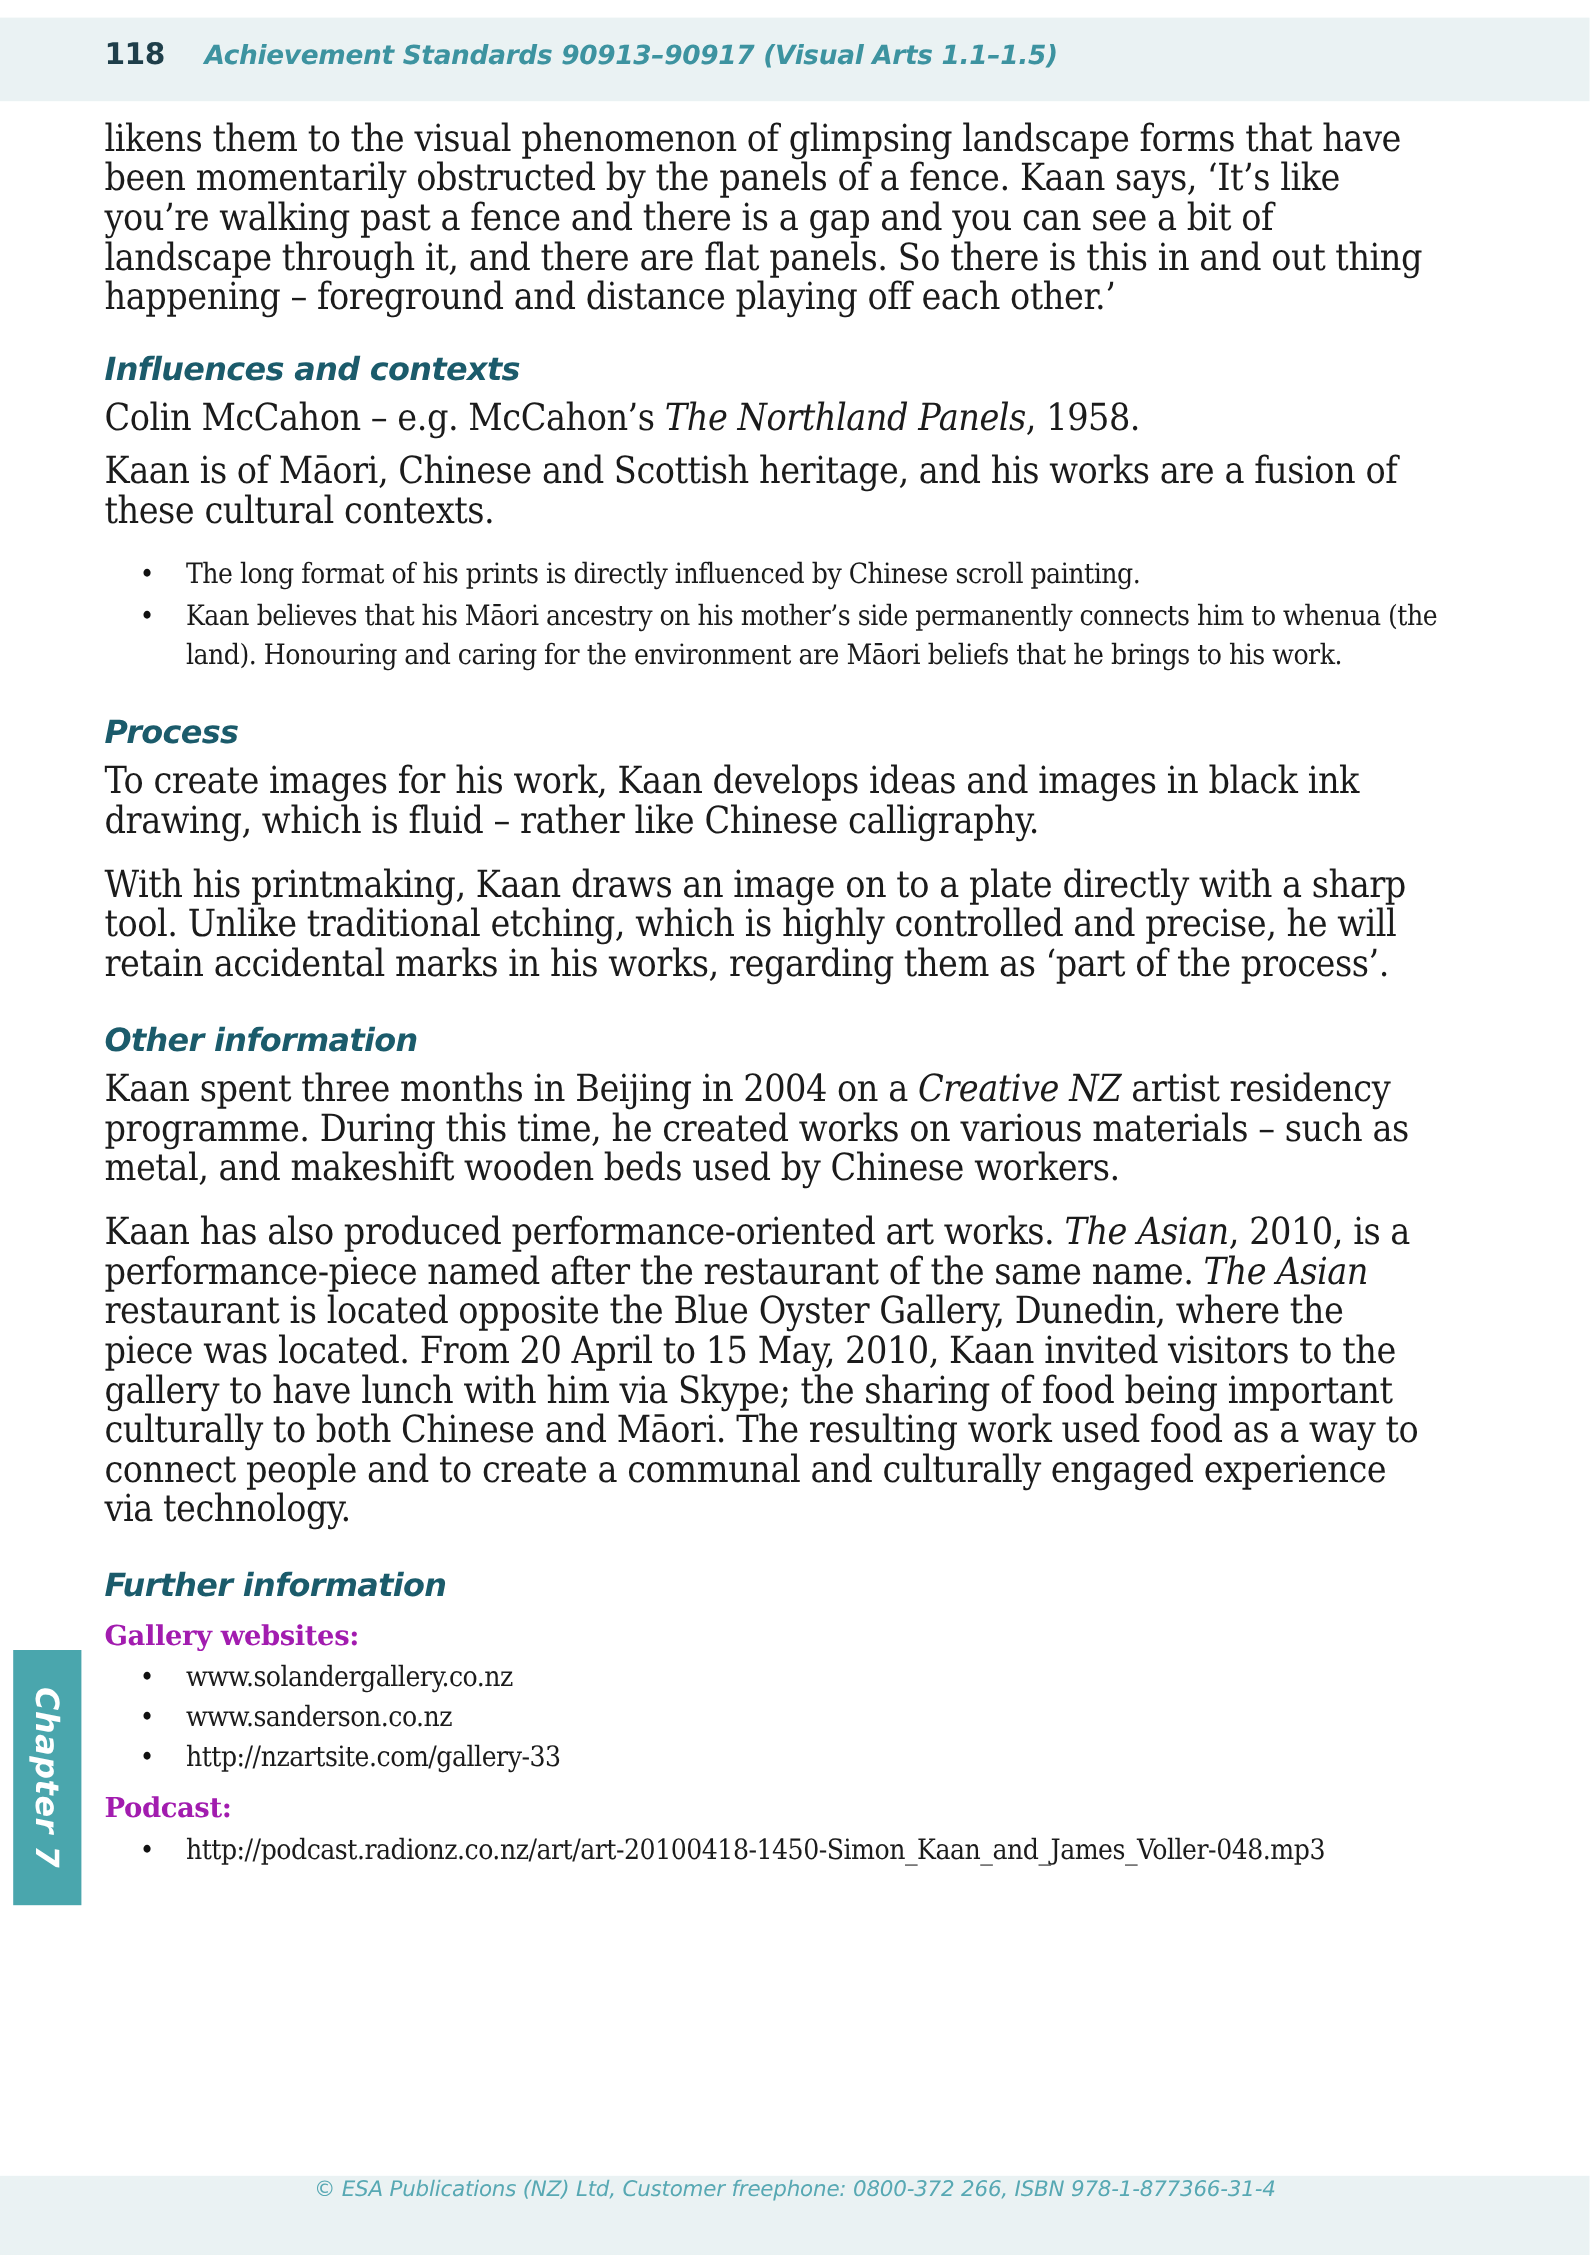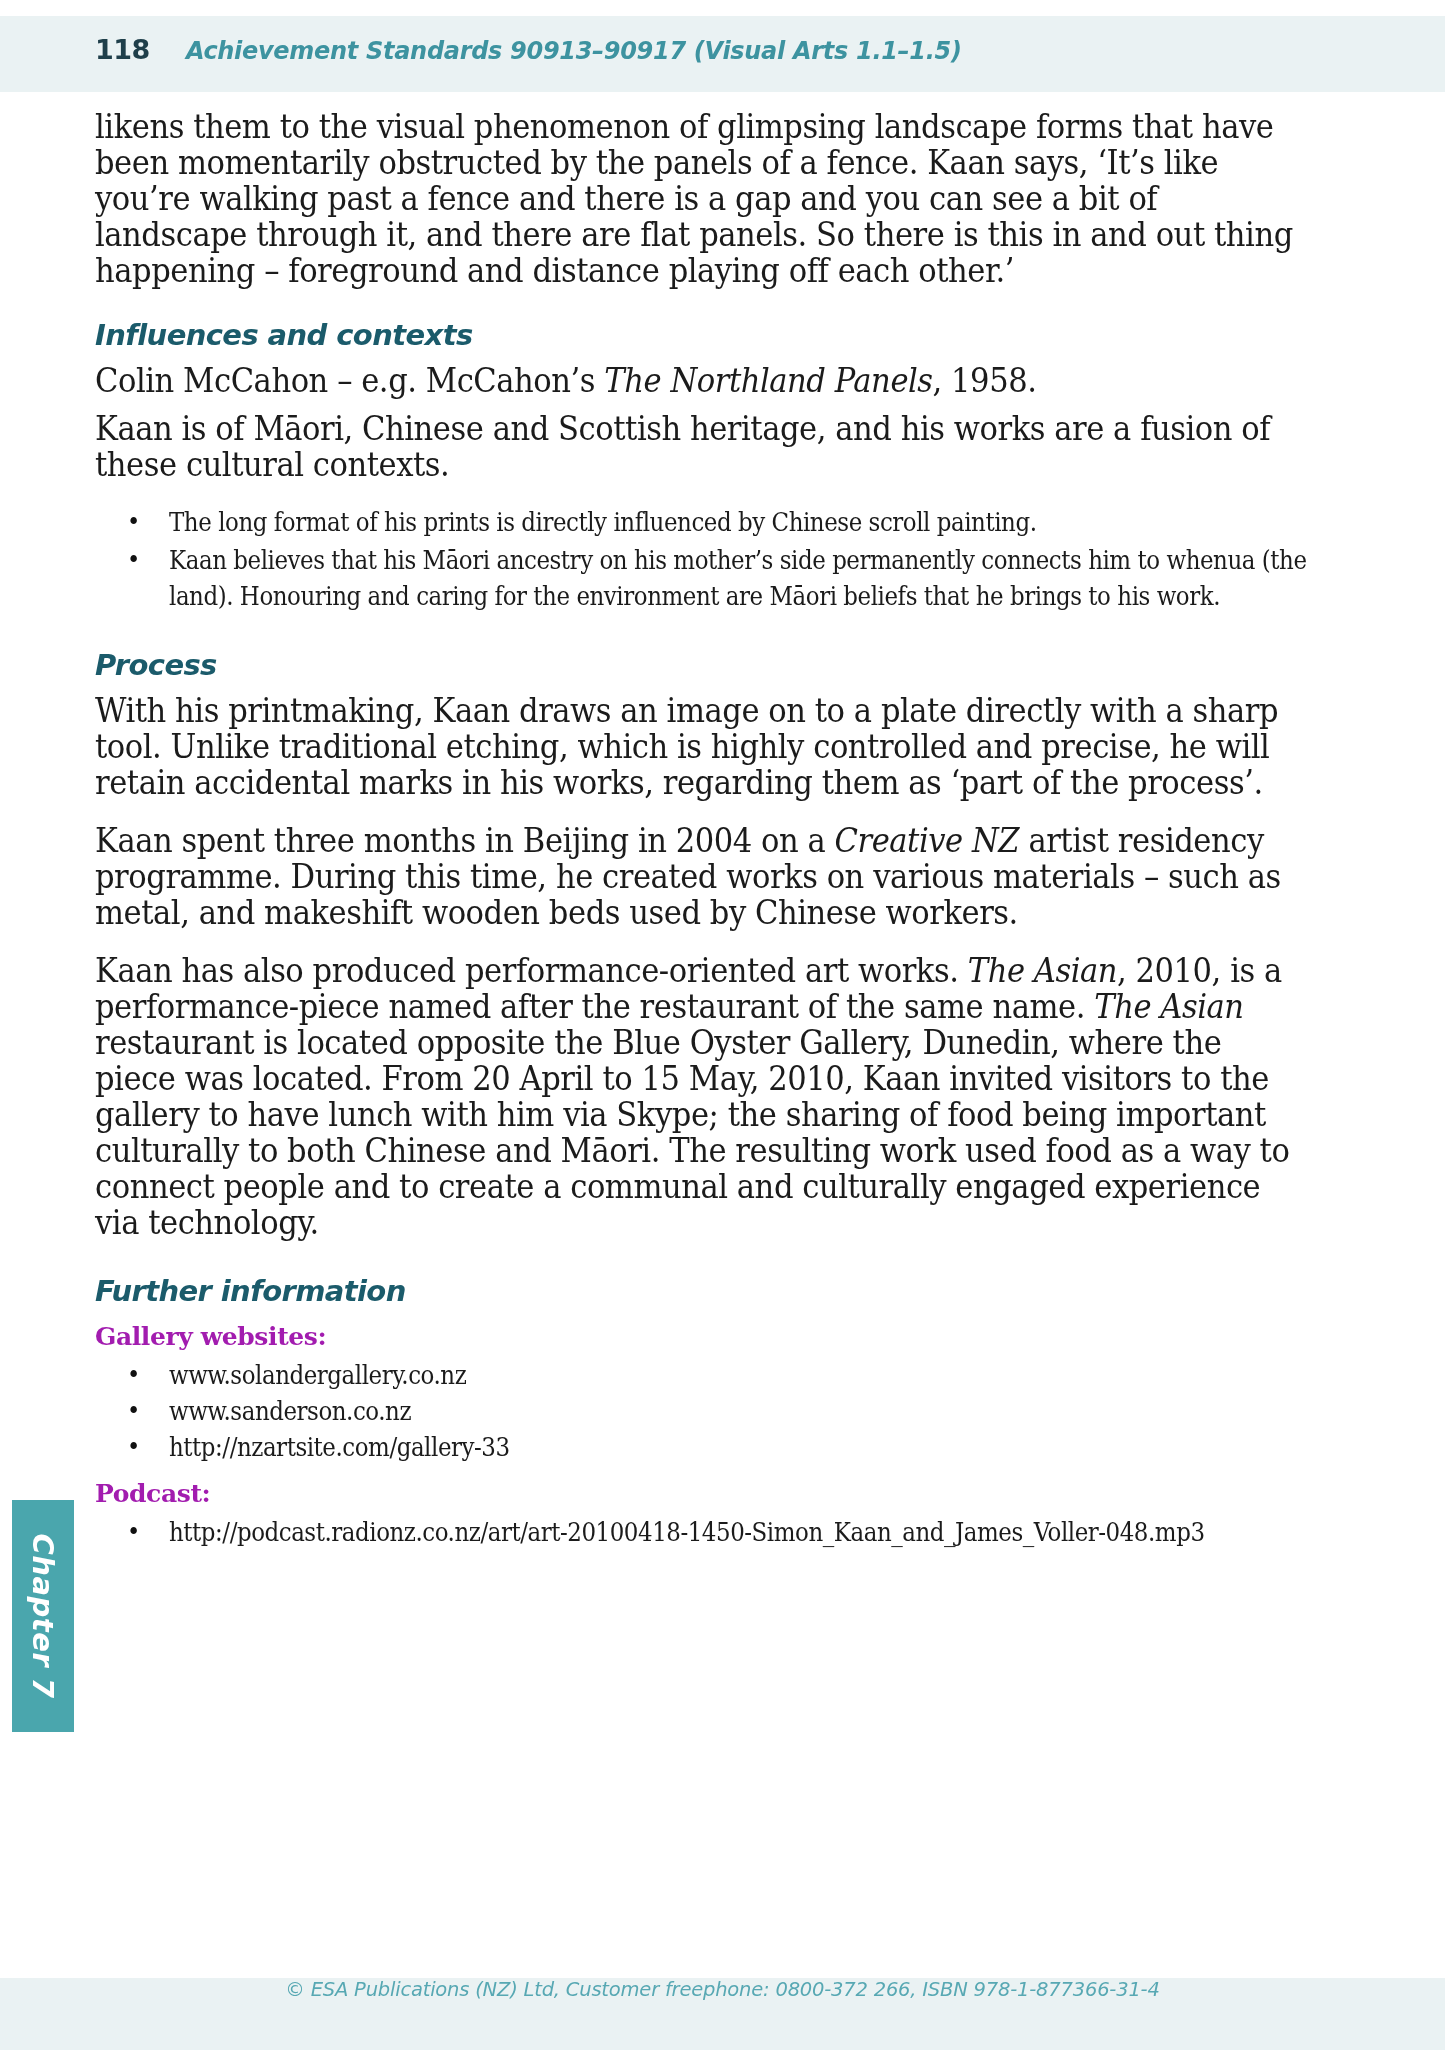--- a/index.html
+++ b/index.html
@@ -213,22 +213,24 @@
         <span class="bullet-dot">•</span>
         <span>The long format of his prints is directly influenced by Chinese scroll painting.</span>
       </li>
       <li class="body">
         <span class="bullet-dot">•</span>
         <span>Kaan believes that his Māori ancestry on his mother’s side permanently connects him to whenua (the land). Honouring and caring for the environment are Māori beliefs that he brings to his work.</span>
       </li>
     </ul>
 
     <h2 class="heading">Process</h2>
+    <p class="body">To create images for his work, Kaan develops ideas and images in black ink drawing, which is fluid – rather like Chinese calligraphy.</p>
     <p class="body">With his printmaking, Kaan draws an image on to a plate directly with a sharp tool. Unlike traditional etching, which is highly controlled and precise, he will retain accidental marks in his works, regarding them as ‘part of the process’.</p>
 
+    <h2 class="heading">Other information</h2>
 
     <p class="body"><span>Kaan spent three months in Beijing in 2004 on a </span><em class="it">Creative NZ</em><span> artist residency programme. During this time, he created works on various materials – such as metal, and makeshift wooden beds used by Chinese workers.</span></p>
 
     <p class="body"><span>Kaan has also produced performance-oriented art works. </span><em class="it">The Asian</em><span>, 2010, is a performance-piece named after the restaurant of the same name. </span><em class="it">The Asian</em><span> restaurant is located opposite the Blue Oyster Gallery, Dunedin, where the piece was located. From 20 April to 15 May, 2010, Kaan invited visitors to the gallery to have lunch with him via Skype; the sharing of food being important culturally to both Chinese and Māori. The resulting work used food as a way to connect people and to create a communal and culturally engaged experience via technology.</span></p>
 
     <h2 class="heading">Further information</h2>
 
     <div class="subheading">Gallery websites:</div>
 
     <ul class="bullets links-list tight-b">

